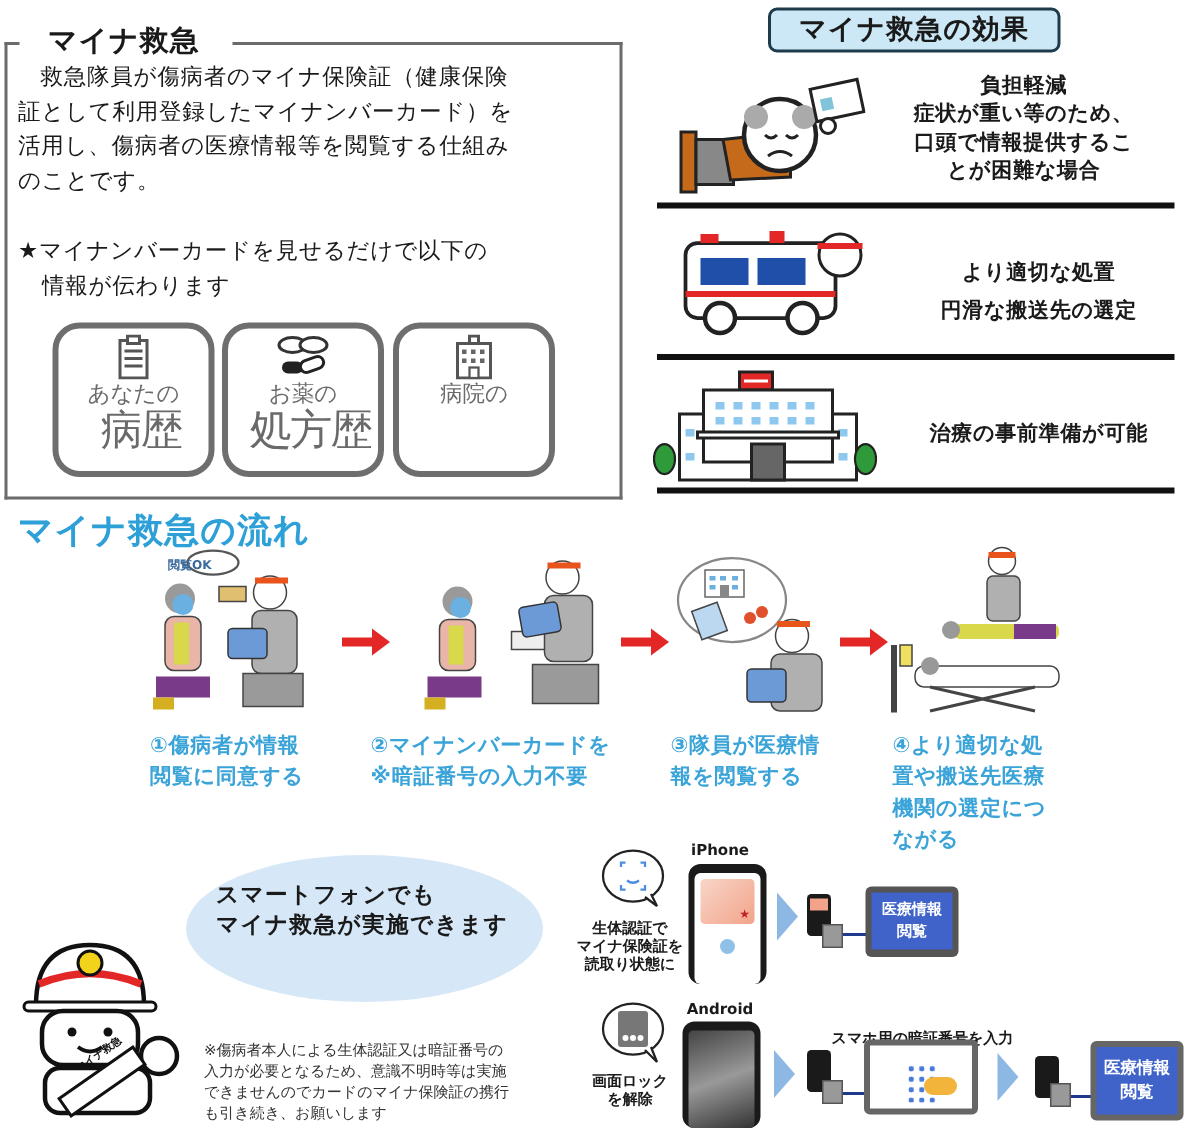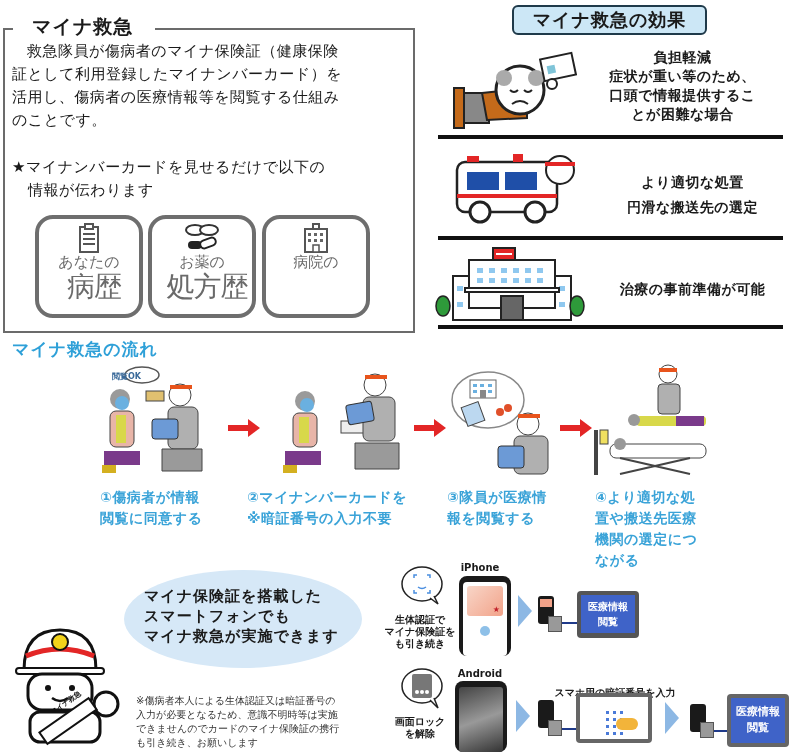--- a/index.html
+++ b/index.html
@@ -22,21 +22,21 @@
   .info-tile .small { font-size: 15px; line-height: 18px; color: #6a6a6a; }
   .info-tile .big { font-size: 28px; line-height: 32px; color: #6a6a6a; letter-spacing: -1px; padding-left: 10px; }
 
   
   #effects-title { left: 512px; top: 5px; width: 195px; height: 30px; background: #cce7f6; border: 2px solid #1f3a4a; border-radius: 6px;
                    font-size: 18px; font-weight: bold; text-align: center; line-height: 26px; letter-spacing: 1px; }
   .divider { left: 438px; width: 345px; height: 4px; background: #111; }
   .effect-text { font-size: 14px; line-height: 19px; font-weight: bold; text-align: center; color: #1a1a1a; letter-spacing: 0.5px; }
 
   
-  #flow-title { left: 12px; top: 338px; font-size: 17px; font-weight: bold; color: #2ea0d8; letter-spacing: 1px; }
+  #flow-title { left: 12px; top: 338px; font-size: 23px; font-weight: bold; color: #2ea0d8; letter-spacing: 1px; }
   .step-text { font-size: 14px; line-height: 21px; color: #3aa3d8; font-weight: bold; letter-spacing: 0.5px; }
   .arrow-red { height: 6px; background: #e32626; }
   .arrow-red::after { content: ""; position: absolute; right: -8px; top: -6px; border-left: 12px solid #e32626; border-top: 9px solid transparent; border-bottom: 9px solid transparent; }
 
   
   #phone-bubble { left: 124px; top: 570px; width: 238px; height: 98px; background: #d6e8f7; border-radius: 50%;
                   font-size: 15px; line-height: 20px; font-weight: bold; letter-spacing: 1px; padding: 16px 0 0 20px; color: #1a1a1a; }
   #note { left: 136px; top: 694px; width: 260px; font-size: 10px; line-height: 14px; color: #333; }
   .tiny-bold { font-size: 10px; line-height: 12px; font-weight: bold; text-align: center; color: #1a1a1a; }
   .blue-screen { background: #3f63c8; color: #fff; font-weight: bold; text-align: center; }
@@ -279,21 +279,20 @@
   <div>報を閲覧する</div>
 </div>
 <div class="abs step-text" style="left:595px; top:487px; width:130px;">
   <div>④より適切な処</div>
   <div>置や搬送先医療</div>
   <div>機関の選定につ</div>
   <div>ながる</div>
 </div>
 
 <div id="phone-bubble" class="abs">
-  <div>マイナ保険証を搭載した</div>
   <div>スマートフォンでも</div>
   <div>マイナ救急が実施できます</div>
 </div>
 
 <div class="abs" style="left:10px; top:620px; width:120px; height:130px;">
   <svg width="120" height="130" viewBox="0 0 120 130">
     <path d="M14 50 Q14 10 50 10 Q86 10 86 50 Z" fill="#fff" stroke="#111" stroke-width="3"></path>
     <path d="M16 36 Q50 22 84 36" stroke="#e32626" stroke-width="5" fill="none"></path>
     <circle cx="50" cy="22" r="8" fill="#f2d21a" stroke="#111" stroke-width="2"></circle>
     <rect x="6" y="48" width="88" height="6" rx="3" fill="#fff" stroke="#111" stroke-width="2"></rect>
@@ -319,21 +318,21 @@
   <svg width="44" height="40" viewBox="0 0 44 40">
     <ellipse cx="22" cy="18" rx="20" ry="17" fill="#fff" stroke="#222" stroke-width="1.5"></ellipse>
     <path d="M30 32 L38 38 L34 30" fill="#fff" stroke="#222" stroke-width="1.5"></path>
     <path d="M14 12 v-3 h3 M27 9 h3 v3 M30 24 v3 h-3 M17 27 h-3 v-3" stroke="#4a8ee0" stroke-width="1.5" fill="none"></path>
     <path d="M18 21 q4 3 8 0" stroke="#4a8ee0" stroke-width="1.5" fill="none"></path>
   </svg>
 </div>
 <div class="abs tiny-bold" style="left:375px; top:614px; width:90px;">
   <div>生体認証で</div>
   <div>マイナ保険証を</div>
-  <div>も引き続き</div>
+  <div>読取り状態に</div>
 </div>
 <div class="abs tiny-bold" style="left:455px; top:562px; width:50px;">iPhone</div>
 <div class="abs" style="left:459px; top:576px; width:52px; height:80px; background:#1a1a1a; border-radius:8px; padding:6px 4px 0;">
   <div style="background:#fff; height:74px; border-radius:4px; padding:4px;">
     <div style="height:30px; border-radius:3px; background:linear-gradient(135deg,#f8d6c8,#f2a38a); position:relative;">
       <span style="position:absolute; right:3px; bottom:2px; color:#c0202a; font-size:8px;">★</span>
     </div>
     <div style="width:10px; height:10px; border-radius:50%; background:#8ec0e8; margin:10px auto 0;"></div>
   </div>
 </div>

